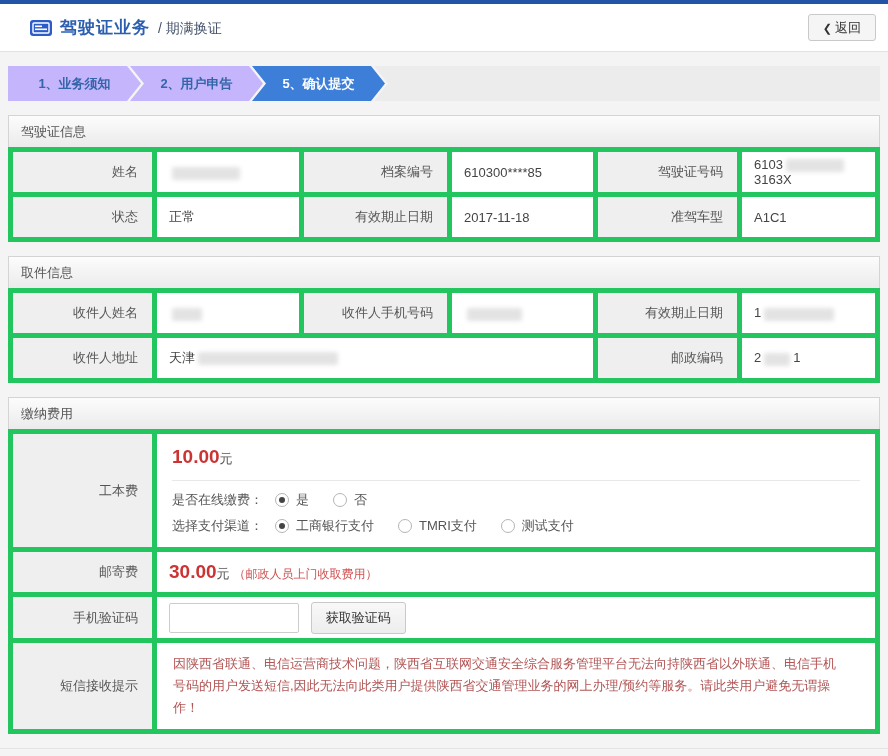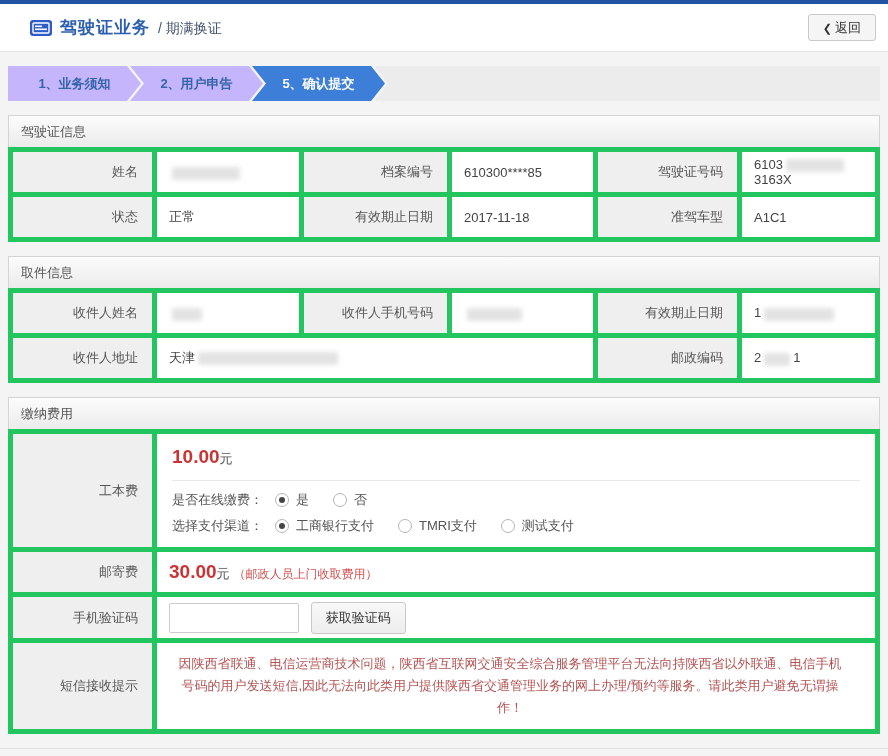--- a/index.html
+++ b/index.html
@@ -70,21 +70,21 @@
   .mail-note { color:#d05050; font-size:12px; margin-left:4px; }
   .code-input {
     width:130px; height:30px; border:1px solid #ccc; border-radius:2px; padding:0 6px;
     font-size:13px; vertical-align:middle;
   }
   .code-btn {
     height:32px; margin-left:8px; padding:0 14px; vertical-align:middle;
     background:linear-gradient(#f8f8f8,#ededed); border:1px solid #c9c9c9; border-radius:3px;
     font-size:13px; color:#333; cursor:pointer;
   }
-  .sms-text { color:#b25454; font-size:13px; line-height:22px; padding:10px 14px 10px 2px; display:block;text-align:center; }
+  .sms-text { color:#b25454; font-size:13px; line-height:22px; padding:10px 14px 10px 2px; display:block; }
   td.sms-val { padding:0 14px 0 14px; }
   
   .footer {
     margin:14px 0 0 0; border-top:1px solid #e3e3e3; padding:24px 60px 0 0;
     display:flex; justify-content:flex-end; gap:12px;
   }
   .btn-primary {
     background:#4186e0; border:1px solid #3a78cc; border-radius:3px; color:#fff;
     font-size:14px; padding:8px 17px; cursor:pointer; line-height:1;
   }

